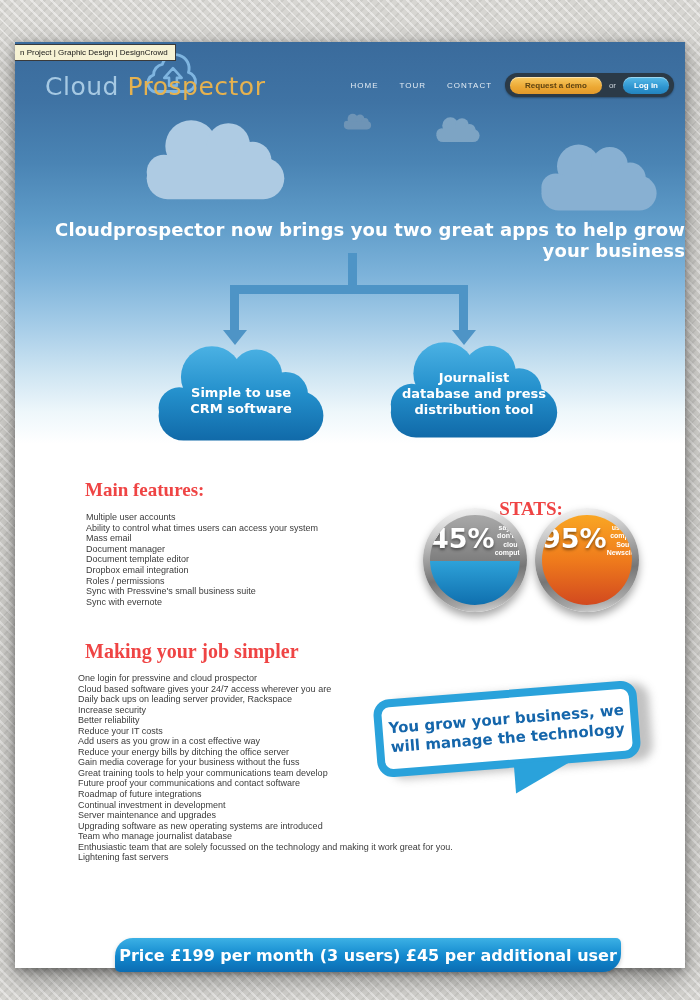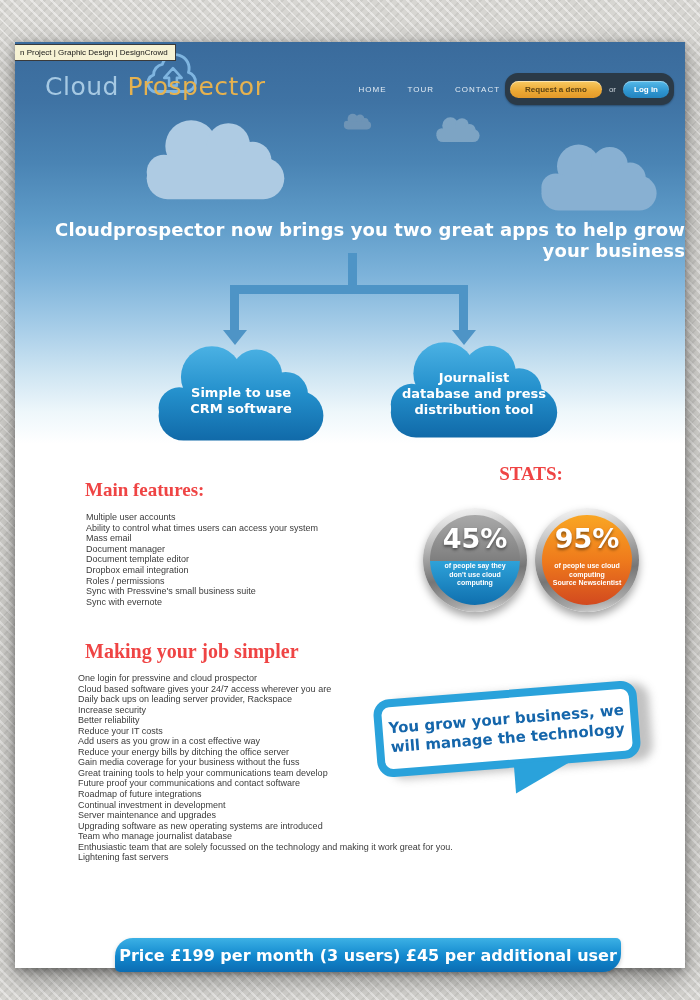--- a/index.html
+++ b/index.html
@@ -21,23 +21,23 @@
       #7db3da 58%,#a3cbe7 70%,#cde4f2 82%,#eef7fb 92%,#ffffff 100%); }
   .tooltip { left:0; top:2px; height:17px; padding:3px 7px 2px 5px; background:#f6f2d4;
     border:1px solid #3a3a3a; border-left:none; color:#141414; font-size:8px;
     white-space:nowrap; z-index:40; }
   .logo-icon { left:126px; top:6px; z-index:5; }
   .logo-text { left:30px; top:30px; font-size:25px; letter-spacing:.5px; z-index:6;
     font-family:"DejaVu Sans", sans-serif; }
   .logo-w1 { color:#a6c9e3; }
   .logo-w2 { color:#e6b24f; }
   .nav { top:31px; right:11px; display:flex; align-items:center; z-index:10; }
-  .nav-links { display:flex; gap:21px; margin-right:5px;text-align:right; }
+  .nav-links { display:flex; gap:21px; margin-right:13px;text-align:right; }
   .nav-link { color:#e3ecf4; font-size:8px; letter-spacing:1px; cursor:pointer; }
-  .pill-group { background:#2b3a47; border-radius:13px; height:32px; padding:3px 5px;
+  .pill-group { background:#2b3a47; border-radius:13px; height:24px; padding:3px 5px;
     display:flex; align-items:center; gap:7px; box-shadow:0 1px 2px rgba(0,0,0,.35); }
   .btn-demo { background:linear-gradient(180deg,#f8ca62 0%,#eca833 60%,#e3992a 100%);
     border-radius:9px; height:17px; padding:0 15px; font-size:8px; font-weight:bold;
     color:#5d4312; display:flex; align-items:center; cursor:pointer;
     box-shadow:inset 0 1px 0 rgba(255,255,255,.5); }
   .or-label { color:#ccd4db; font-size:8px; }
   .btn-login { background:linear-gradient(180deg,#58bbe9 0%,#2e95d0 60%,#2384be 100%);
     border-radius:9px; height:17px; padding:0 11px; font-size:8px; font-weight:bold;
     color:#ffffff; display:flex; align-items:center; cursor:pointer;
     box-shadow:inset 0 1px 0 rgba(255,255,255,.4); }
@@ -67,32 +67,32 @@
     font-family:"DejaVu Sans", sans-serif; }
   .co-l { left:140px; top:299px; width:172px; height:103px; padding-top:16px; }
   .co-r { left:372px; top:295px; width:174px; height:104px; padding-top:10px; }
 
   
   .h-blue { color:#ef4444; font-weight:bold; font-size:19px;
     font-family:Liberation Serif, serif; }
   .features-h { left:70px; top:437px; }
   .list { list-style:none; font-size:9px; color:#3b3b3b; }
   .features-list { left:71px; top:470px; width:340px; line-height:10.6px; }
-  .stats-h { left:416px; top:421px; width:200px; text-align:center; }
+  .stats-h { left:416px; top:456px; width:200px; text-align:center; }
   .simpler-h { left:70px; top:598px; font-size:20px; }
   .simpler-list { left:63px; top:631px; width:430px; line-height:10.55px; }
 
   
   .badge { width:104px; height:104px; border-radius:50%; padding:7px;
     background:linear-gradient(170deg,#ffffff 0%,#cbcbcb 25%,#767676 62%,#a5a5a5 85%,#e9e9e9 100%);
     box-shadow:0 5px 9px rgba(0,0,0,.35); }
   .badge-1 { left:408px; top:466px; }
   .badge-2 { left:520px; top:466px; }
   .badge-inner { width:90px; height:90px; border-radius:50%; overflow:hidden;
-    display:flex; flex-direction:column; }
+    display:flex; flex-direction:row; }
   .inner-1 { background:linear-gradient(180deg,#a9a9a9 0%,#7e7e7e 51%,#2ea2d9 51%,#0f6fae 100%); }
   .inner-2 { background:linear-gradient(180deg,#f9a623 0%,#ef7b1c 50%,#d2491f 100%); }
   .badge-val { height:47px; display:flex; align-items:center; justify-content:center;
     color:#fff; font-size:27px; font-weight:800; text-shadow:0 2px 3px rgba(0,0,0,.45);
     font-family:"DejaVu Sans", sans-serif; }
   .badge-cap { color:#fff; font-size:7px; font-weight:bold; line-height:8.6px;
     text-align:center; }
 
   
   .bubble { left:360px; top:648px; width:264px; height:78px; background:#ffffff;

